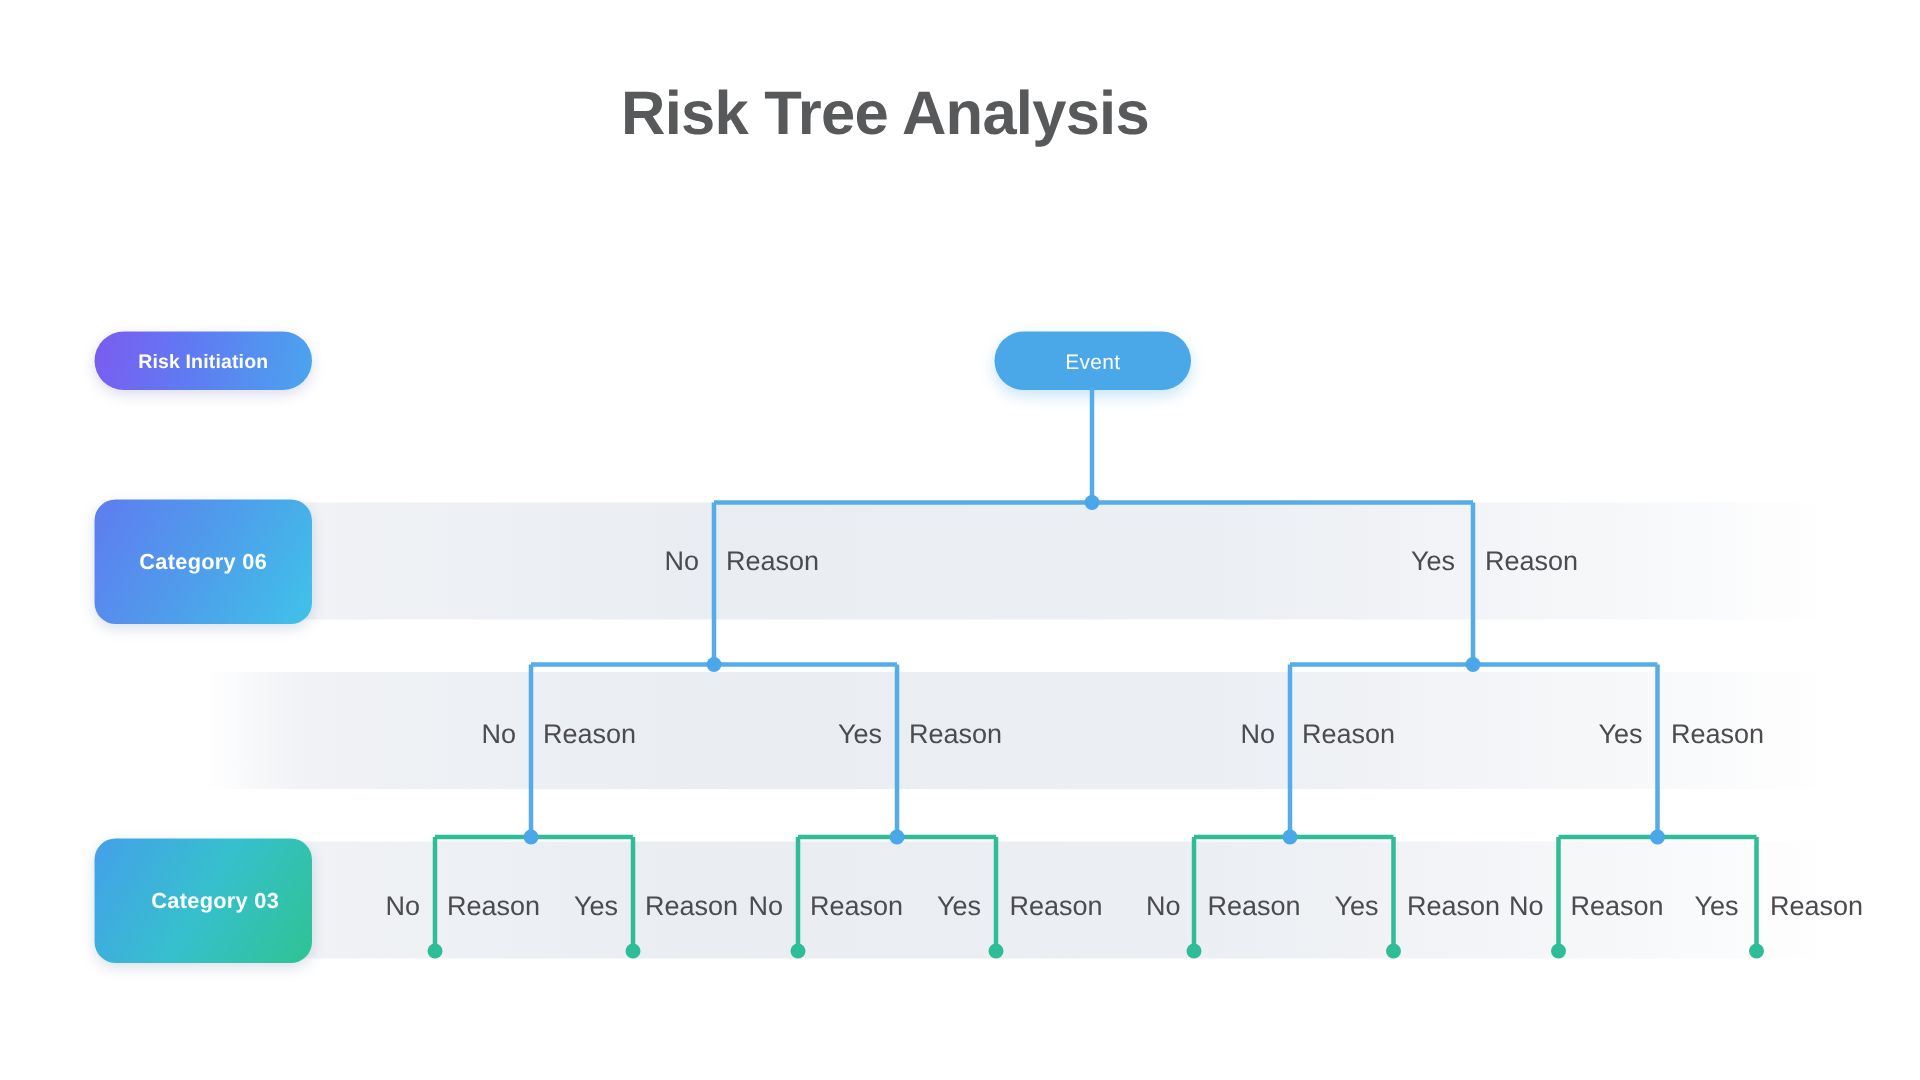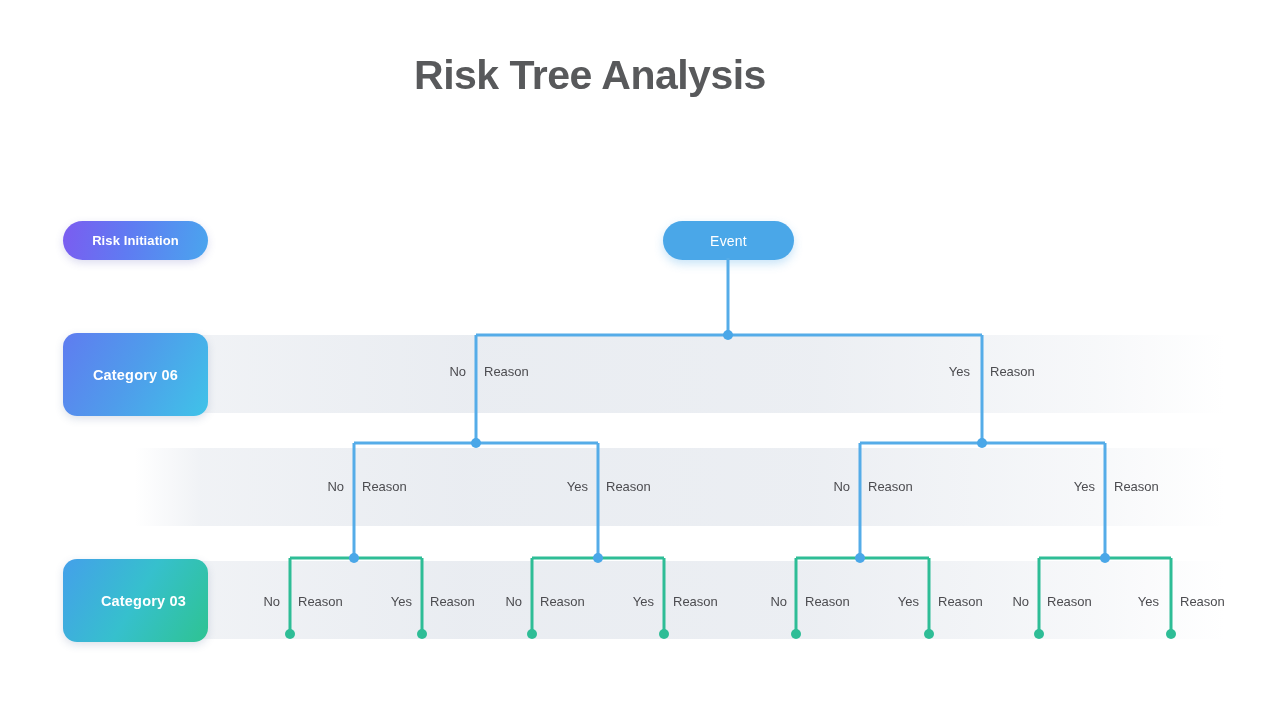--- a/index.html
+++ b/index.html
@@ -72,21 +72,21 @@
     font-size: 14px; font-weight: normal; letter-spacing: 0.2px;
     box-shadow: 0 4px 10px rgba(74,167,232,0.30);
   }
 
   
   #wires { position: absolute; left: 0; top: 0; width: 1280px; height: 720px; }
 
   
   .lbl {
     position: absolute;
-    font-size: 13px; color: #4c4c50;
+    font-size: 18px; color: #4c4c50;
     white-space: nowrap; line-height: 1;
   }
   .lbl.r { text-align: right; }
   .lbl.l { text-align: right; }
 </style>
 </head>
 <body>
 
 <div id="stage">
 

